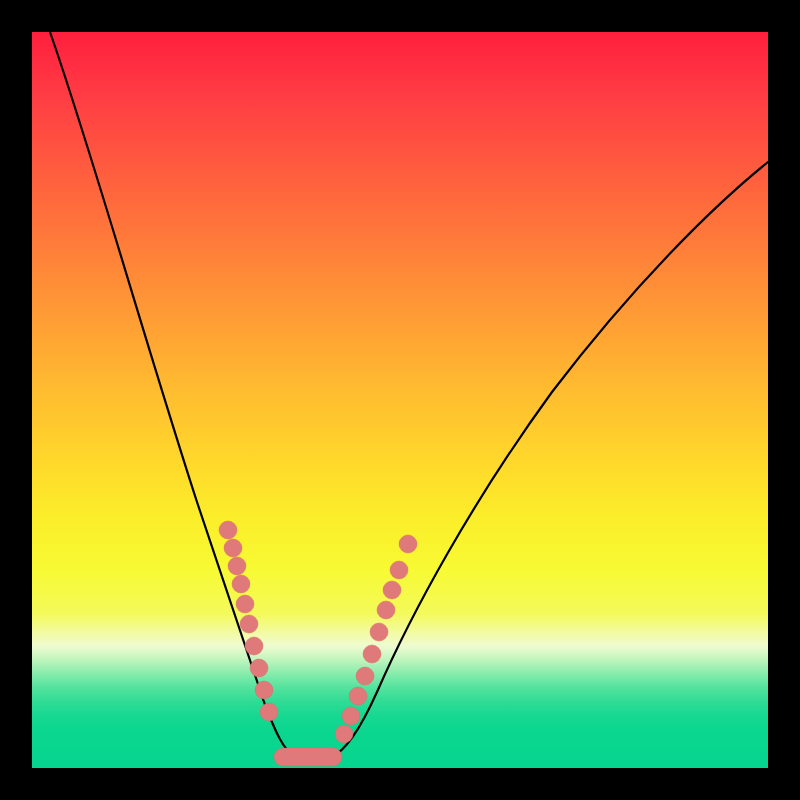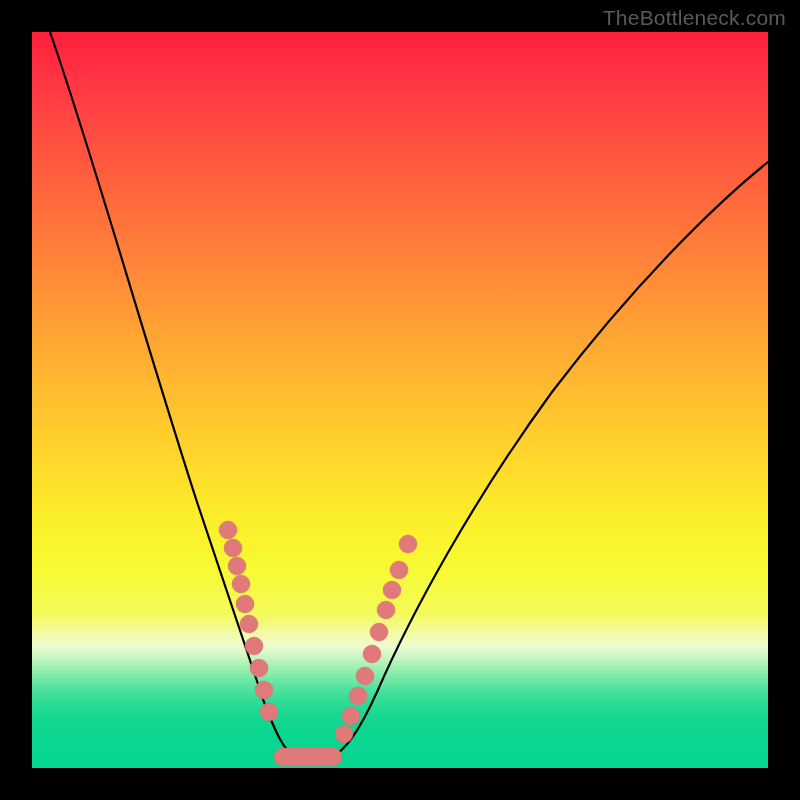--- a/index.html
+++ b/index.html
@@ -113,14 +113,13 @@
       <circle class="dot" cx="326" cy="664" r="9"></circle>
       <circle class="dot" cx="333" cy="644" r="9"></circle>
       <circle class="dot" cx="340" cy="622" r="9"></circle>
       <circle class="dot" cx="347" cy="600" r="9"></circle>
       <circle class="dot" cx="354" cy="578" r="9"></circle>
       <circle class="dot" cx="360" cy="558" r="9"></circle>
       <circle class="dot" cx="367" cy="538" r="9"></circle>
       <circle class="dot" cx="376" cy="512" r="9"></circle>
     </svg>
   </div>
-  <div class="watermark">TheBottleneck.com</div>
 </div>
 
 </body></html>

